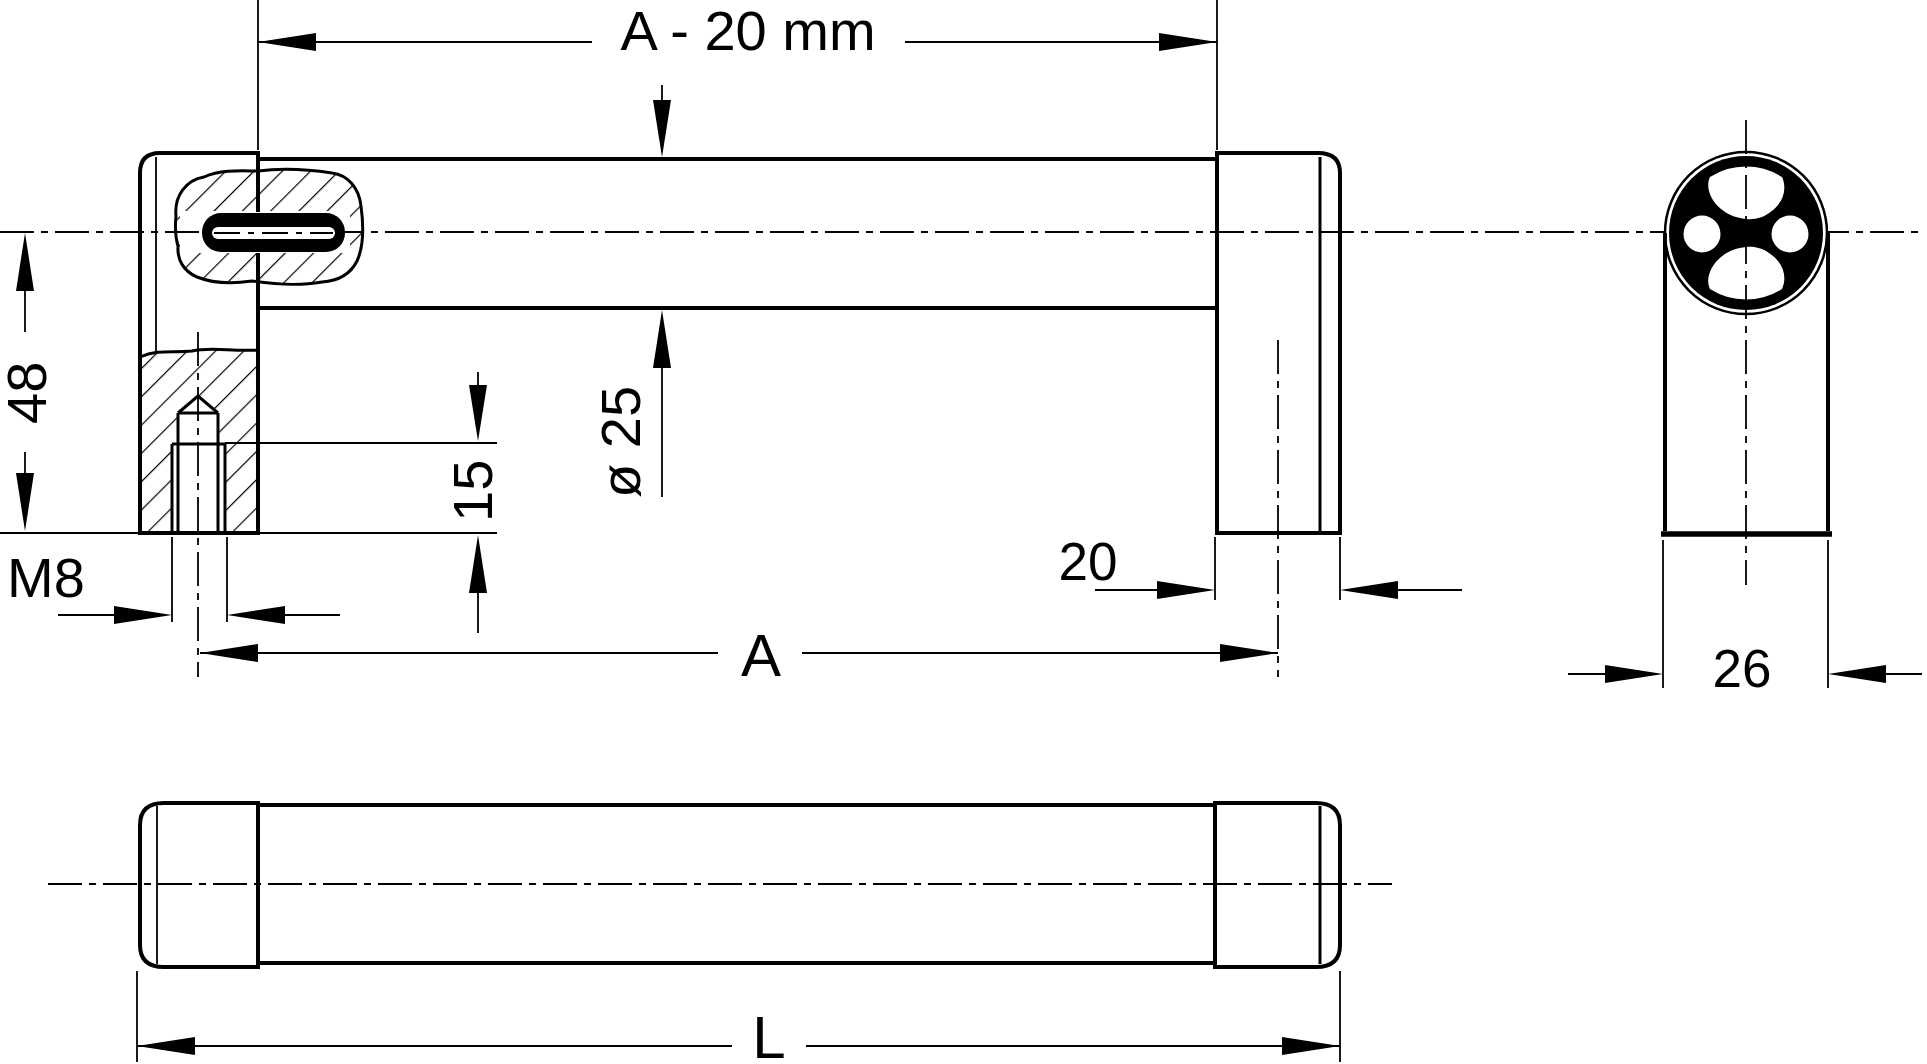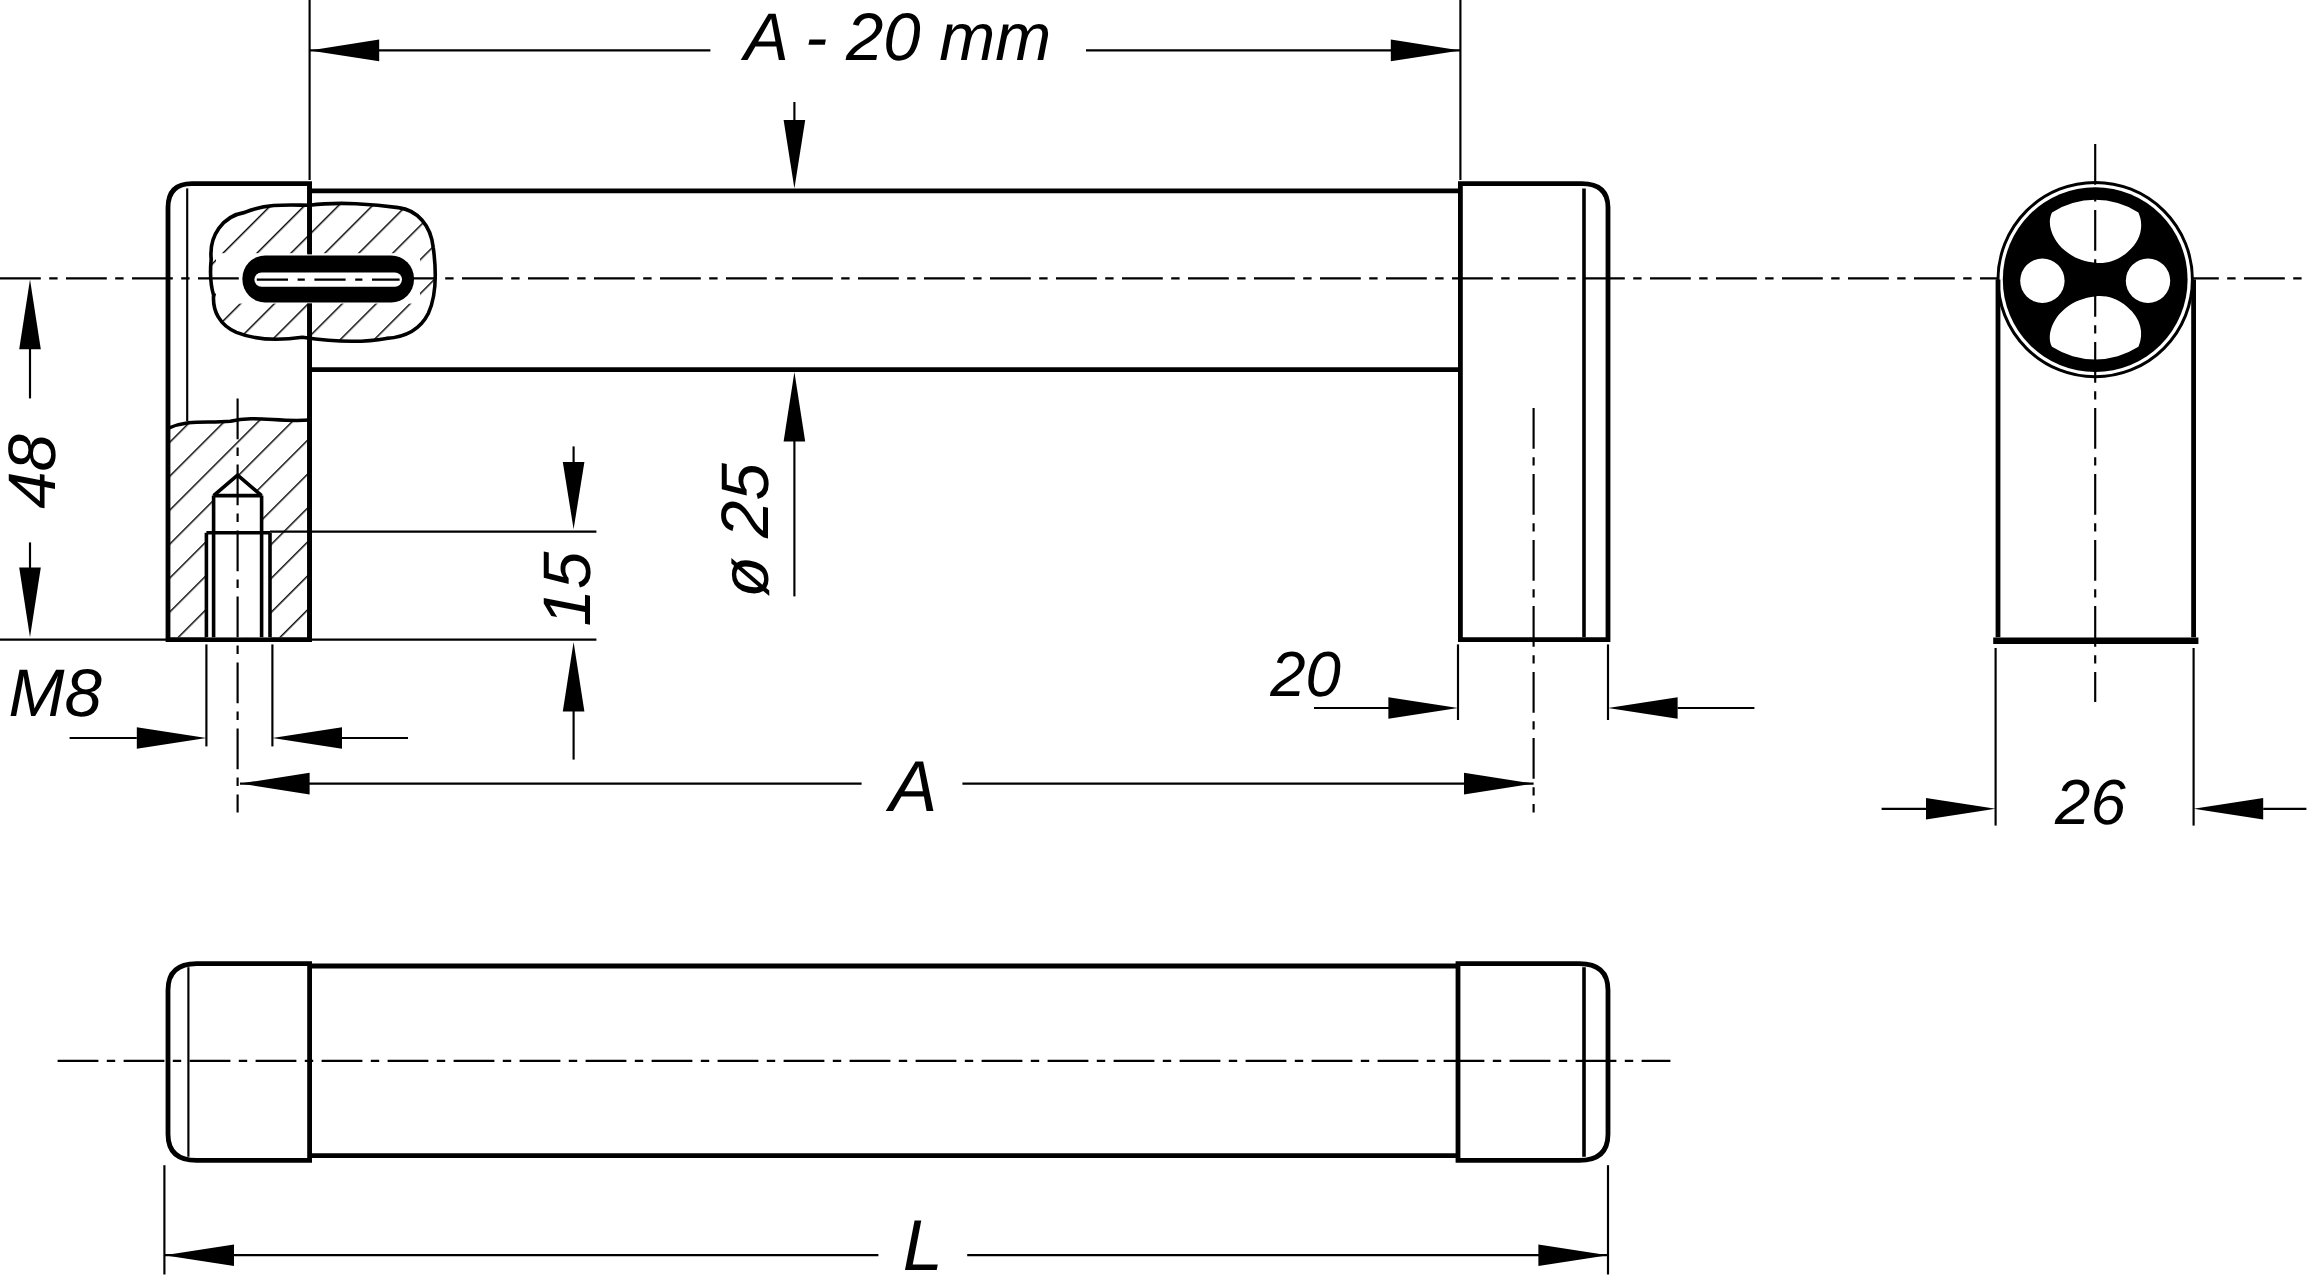--- a/index.html
+++ b/index.html
@@ -1,17 +1,17 @@
 <!DOCTYPE html>
 <html><head>
 <meta charset="utf-8">
 <style>
   html,body{margin:0;padding:0;background:#ffffff;}
   body{font-family:"Liberation Sans", sans-serif;}
-  #stage{width:1927px;height:1064px;position:relative;background:#fff;overflow:hidden;font-style:italic;}
+  #stage{width:1927px;height:1064px;position:relative;background:#fff;overflow:hidden;}
   svg{display:block;}
   text{fill:#000;}
   .outline{stroke:#000;stroke-width:4;fill:none;}
   .outline-fill{stroke:#000;stroke-width:4;fill:#fff;}
   .thick5{stroke:#000;stroke-width:5.5;fill:none;}
   .med{stroke:#000;stroke-width:3;fill:none;}
   .thin{stroke:#000;stroke-width:1.8;fill:none;}
   .cl{stroke:#000;stroke-width:1.8;fill:none;stroke-dasharray:34 7 7 7;}
   .arrow{fill:#000;stroke:none;}
   .dimtext{font-size:56px;}

